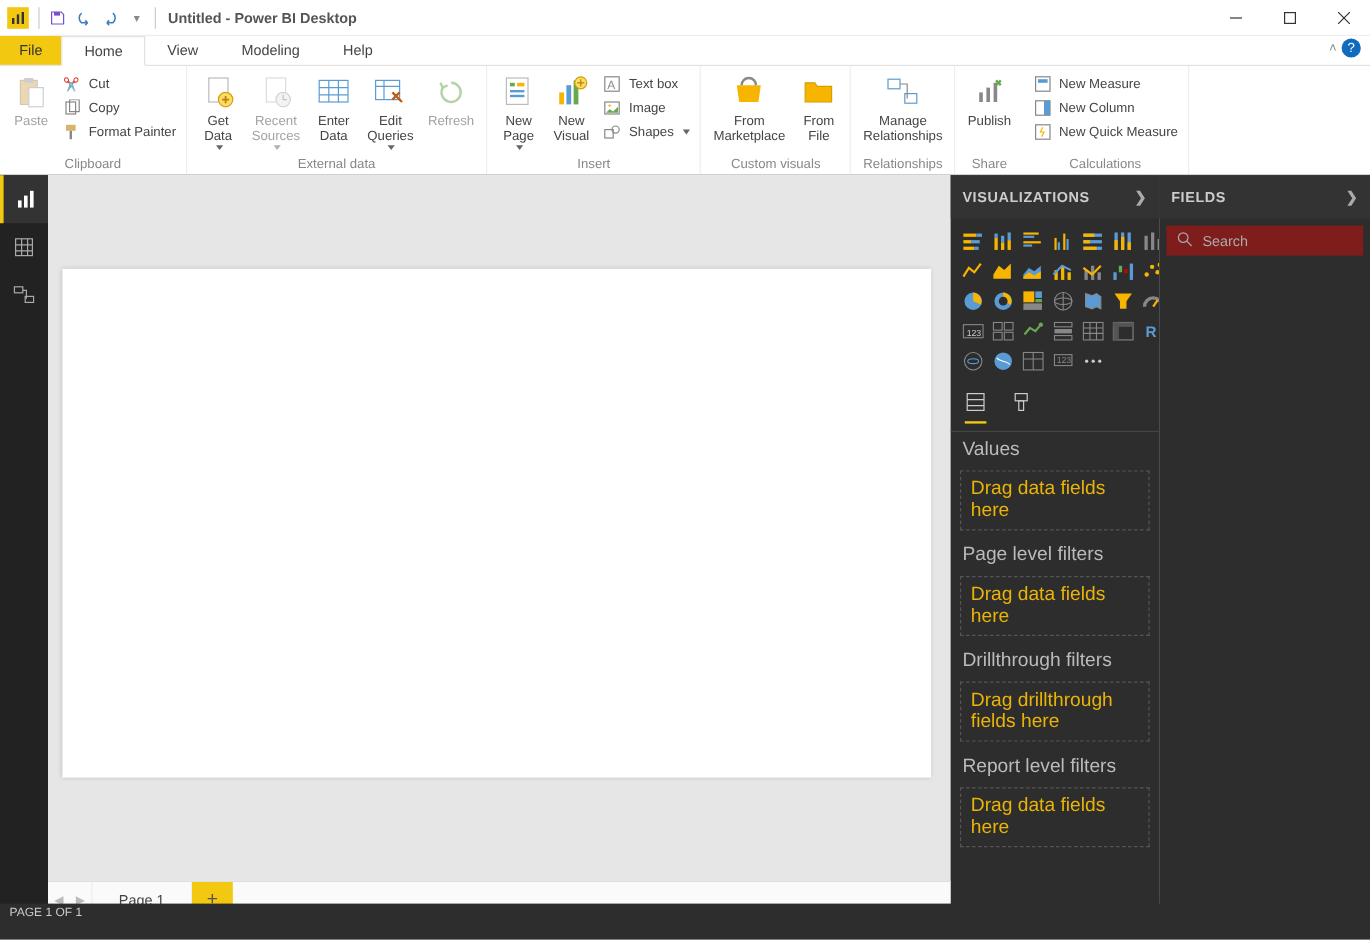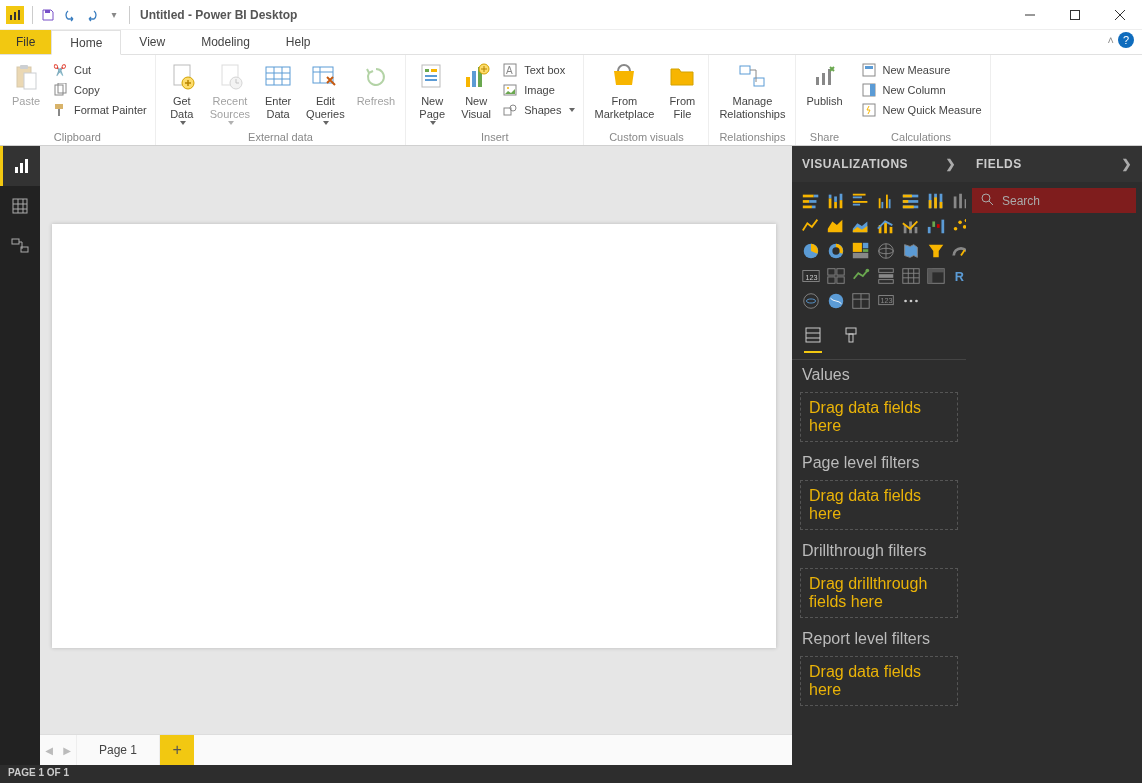--- a/index.html
+++ b/index.html
@@ -61,21 +61,21 @@
   .viz-grid .vi { width: 22px; height: 22px; display: flex; align-items: center; justify-content: center; }
   .viz-tabs { display: flex; gap: 20px; padding: 6px 12px; border-bottom: 1px solid #444; }
   .viz-tabs .vt { padding-bottom: 4px; }
   .viz-tabs .vt.active { border-bottom: 2px solid #F2C811; }
   .section-lbl { padding: 6px 10px; font-size: 16px; color: #bbb; }
   .dropzone { margin: 2px 8px 6px 8px; border: 1px dashed #555; padding: 6px 8px; color: #eab308; font-size: 16px; }
   .filters-hdr { background: #333; padding: 8px 10px; font-size: 12px; color: #fff; font-weight: 600; letter-spacing: 0.5px; }
   .search-box { margin: 6px; background: #7f1d1d; display: flex; align-items: center; padding: 4px 8px; color: #aaa; font-size: 12px; gap: 8px; }
 
   
-  .status { position: absolute; left: 0; right: 0; bottom: 0; height: 18px; background: #2d2d2d; color: #ccc; font-size: 10px; padding: 2px 8px; font-weight: bold; }
+  .status { position: absolute; left: 0; right: 0; bottom: 0; height: 30px; background: #2d2d2d; color: #ccc; font-size: 10px; padding: 2px 8px; }
 
   .drop { display: inline-block; width: 0; height: 0; border-left: 3px solid transparent; border-right: 3px solid transparent; border-top: 4px solid #666; margin-left: 2px; vertical-align: middle; }
 </style>
 </head>
 <body>
 
 <div class="titlebar">
   <div class="logo">
     <svg viewBox="0 0 12 12">
         <rect x="1" y="6" width="2" height="5" fill="#333"></rect>

